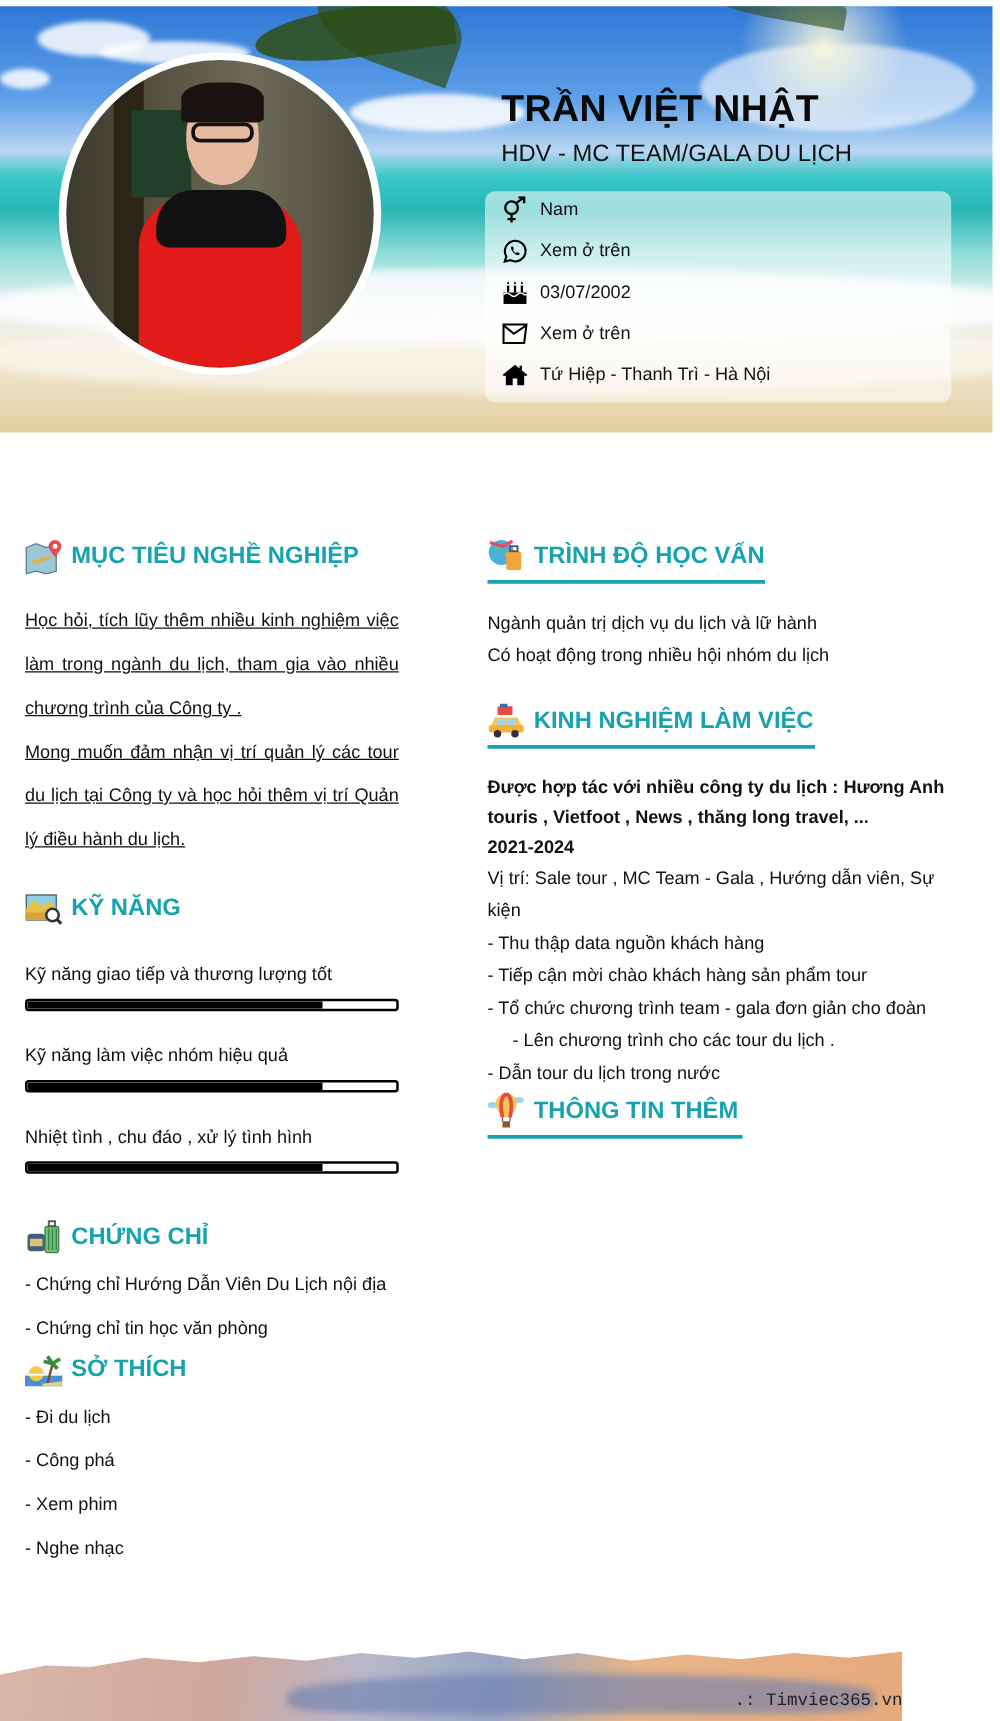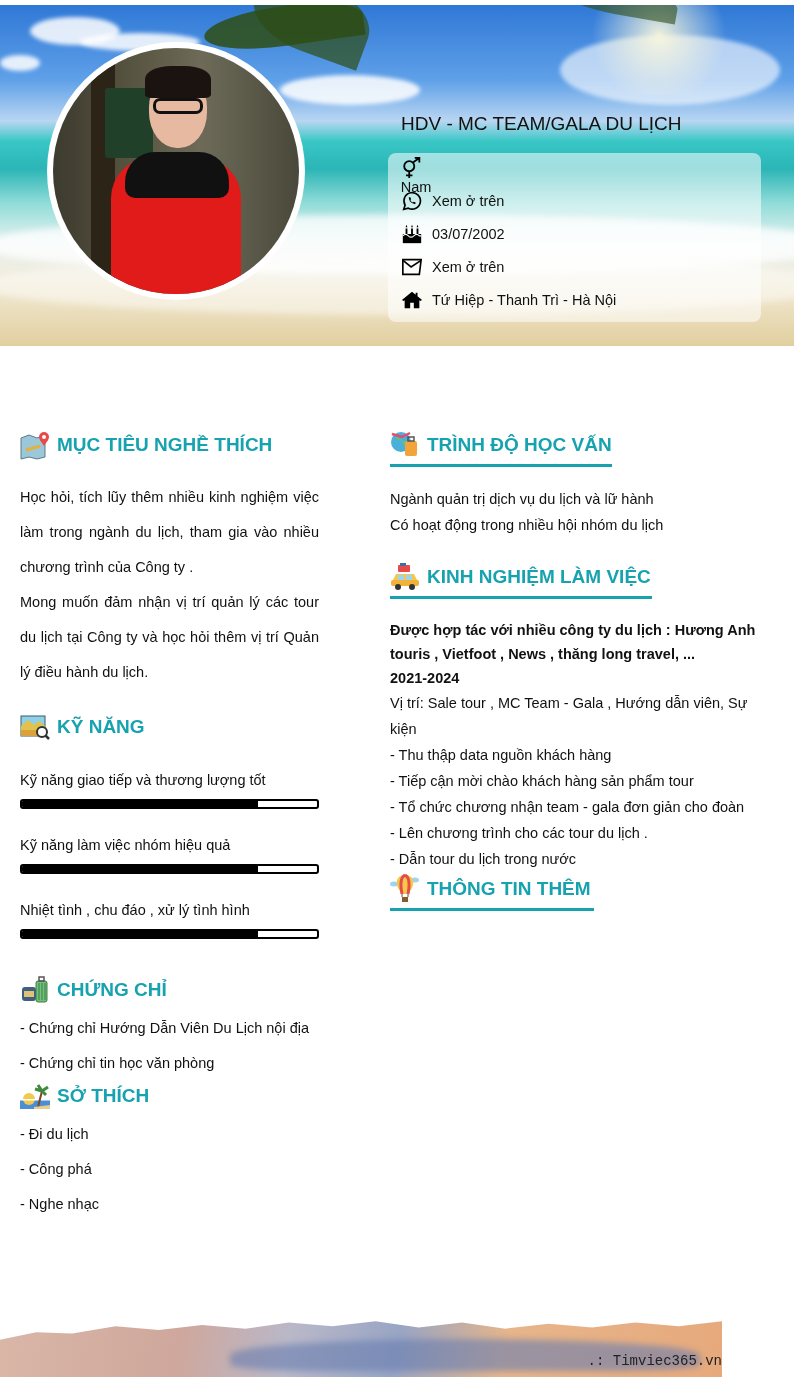--- a/index.html
+++ b/index.html
@@ -45,21 +45,21 @@
 
   
   .col-left { position: absolute; left: 20px; top: 430px; width: 299px; }
   .col-right { position: absolute; left: 390px; top: 430px; width: 370px; }
 
   .sec-head { display: flex; align-items: center; }
   .sec-icon { width: 30px; height: 30px; margin-right: 7px; position: relative; }
   .sec-title { color: #17a2b0; font-weight: bold; font-size: 19px; }
   .sec-under { height: 3px; background: #17a2b0; margin-top: 4px; }
 
-  .para { font-size: 14.5px; line-height: 35px; text-align: justify; color: #111; }
+  .para { font-size: 14.5px; line-height: 35px; text-align: justify; color: #111; text-decoration: underline; }
   .txt { font-size: 14.5px; color: #111; }
   .bold { font-weight: bold; }
 
   .skill-label { font-size: 14.5px; color: #111; }
   .bar { width: 299px; height: 10px; border: 2px solid #000; border-radius: 3px; background: #fff; margin-top: 11px; overflow: hidden; }
   .bar-fill { height: 100%; background: #000; }
 
   
   .footer {
     position: absolute; left: 0; top: 1300px; width: 722px; height: 77px; overflow: hidden;
@@ -92,24 +92,25 @@
       <div class="av-post"></div>
       <div class="av-bin"></div>
       <div class="av-jacket"></div>
       <div class="av-collar"></div>
       <div class="av-head"></div>
       <div class="av-hair"></div>
       <div class="av-glasses"></div>
     </div>
   </div>
 
+  <div class="name">TRẦN VIỆT NHẬT</div>
   <div class="title">HDV - MC TEAM/GALA DU LỊCH</div>
 
   <div class="info-box">
-    <div class="info-row" style="top:4px;flex-direction:column;">
+    <div class="info-row" style="top:4px;">
       <span class="ico">
         <svg viewBox="0 0 24 24">
             <circle cx="9" cy="10" r="5.5" fill="none" stroke="#000" stroke-width="2"></circle>
             <path d="M13 6 L20 1 M15 1 H20 V6 M9 15.5 V23 M5.5 20 H12.5" fill="none" stroke="#000" stroke-width="2"></path>
           </svg>
       </span>
       <span>Nam</span>
     </div>
     <div class="info-row" style="top:37px;">
       <span class="ico">
@@ -159,21 +160,21 @@
     <div class="sec-head">
       <span class="sec-icon">
         <svg viewBox="0 0 30 30" width="30" height="30">
             <path d="M1 8 L9 5 L17 8 L25 5 V27 L17 29 L9 27 L1 29 Z" fill="#9cc7d9" stroke="#5a7a88" stroke-width="1"></path>
             <path d="M6 20 L20 16" stroke="#e2b23a" stroke-width="3"></path>
             <circle cx="24" cy="7" r="5" fill="#e84a4a"></circle>
             <circle cx="24" cy="7" r="2" fill="#fff"></circle>
             <path d="M20 10 L24 16 L28 10 Z" fill="#e84a4a"></path>
           </svg>
       </span>
-      <span class="sec-title">MỤC TIÊU NGHỀ THÍCH</span>
+      <span class="sec-title">MỤC TIÊU NGHỀ NGHIỆP</span>
     </div>
     <div style="margin-top:20px;">
       <p class="para">Học hỏi, tích lũy thêm nhiều kinh nghiệm việc làm trong ngành du lịch, tham gia vào nhiều chương trình của Công ty .</p>
       <p class="para">Mong muốn đảm nhận vị trí quản lý các tour du lịch tại Công ty và học hỏi thêm vị trí Quản lý điều hành du lịch.</p>
     </div>
   </section>
 
   <section style="margin-top:22px;">
     <div class="sec-head">
       <span class="sec-icon">
@@ -238,20 +239,21 @@
             <path d="M18 26 Q20 18 22 10" stroke="#7a4a2a" stroke-width="2" fill="none"></path>
             <path d="M22 10 L15 8 M22 10 L28 6 M22 10 L26 14 M22 10 L18 4" stroke="#3e8a3e" stroke-width="3"></path>
             <path d="M14 26 L30 24 L30 28 L14 28 Z" fill="#e7cf8a"></path>
           </svg>
       </span>
       <span class="sec-title">SỞ THÍCH</span>
     </div>
     <div style="margin-top:6px;">
       <div class="txt" style="line-height:35px;">- Đi du lịch</div>
       <div class="txt" style="line-height:35px;">- Công phá</div>
+      <div class="txt" style="line-height:35px;">- Xem phim</div>
       <div class="txt" style="line-height:35px;">- Nghe nhạc</div>
     </div>
   </section>
 </div>
 
 <div class="col-right">
 
   <section>
     <div style="display:inline-block;">
       <div class="sec-head">
@@ -292,22 +294,22 @@
         <span class="sec-title">KINH NGHIỆM LÀM VIỆC</span>
       </div>
       <div class="sec-under" style="width:262px;"></div>
     </div>
     <div style="margin-top:19px;">
       <div class="txt bold" style="line-height:24px;">Được hợp tác với nhiều công ty du lịch : Hương Anh touris , Vietfoot , News , thăng long travel, ...</div>
       <div class="txt bold" style="line-height:24px;">2021-2024</div>
       <div class="txt" style="line-height:26px;">Vị trí: Sale tour , MC Team - Gala , Hướng dẫn viên, Sự kiện</div>
       <div class="txt" style="line-height:26px;">- Thu thập data nguồn khách hàng</div>
       <div class="txt" style="line-height:26px;">- Tiếp cận mời chào khách hàng sản phẩm tour</div>
-      <div class="txt" style="line-height:26px;">- Tổ chức chương nhận team - gala đơn giản cho đoàn</div>
-      <div class="txt" style="line-height:26px;">- Lên chương trình cho các tour du lịch .</div>
+      <div class="txt" style="line-height:26px;">- Tổ chức chương trình team - gala đơn giản cho đoàn</div>
+      <div class="txt" style="line-height:26px;margin-left:20px;">- Lên chương trình cho các tour du lịch .</div>
       <div class="txt" style="line-height:26px;">- Dẫn tour du lịch trong nước</div>
     </div>
   </section>
 
   <section style="margin-top:2px;">
     <div style="display:inline-block;">
       <div class="sec-head">
         <span class="sec-icon">
           <svg viewBox="0 0 30 30" width="30" height="30">
               <ellipse cx="4" cy="10" rx="4" ry="2.5" fill="#9fd3ef"></ellipse>

